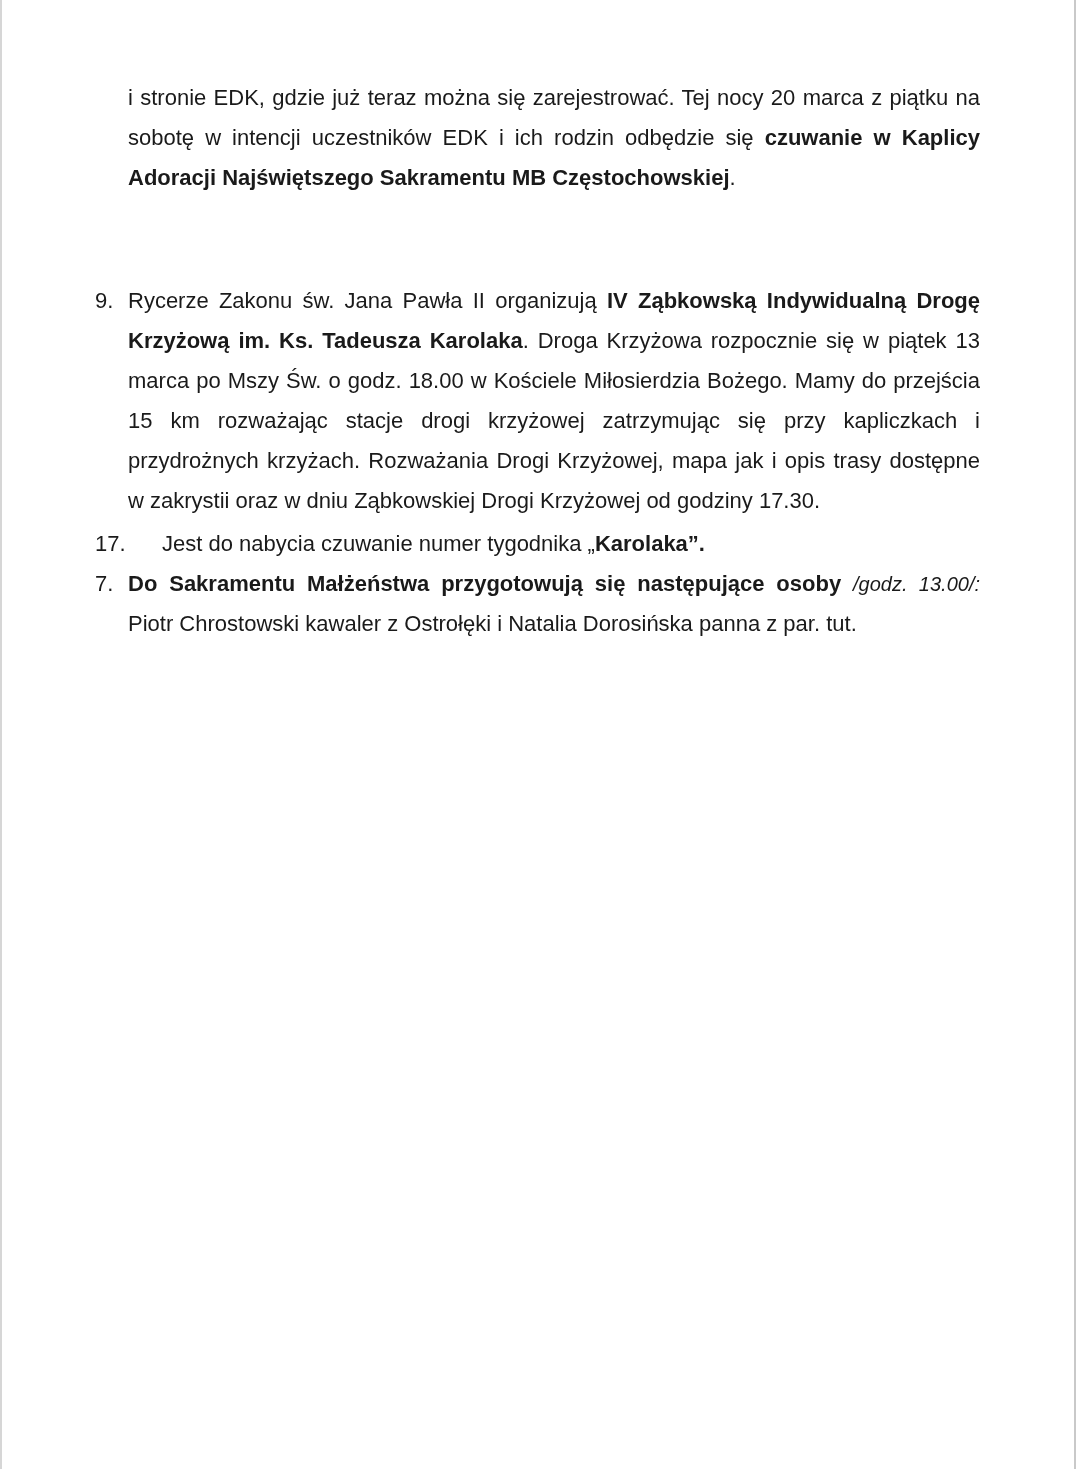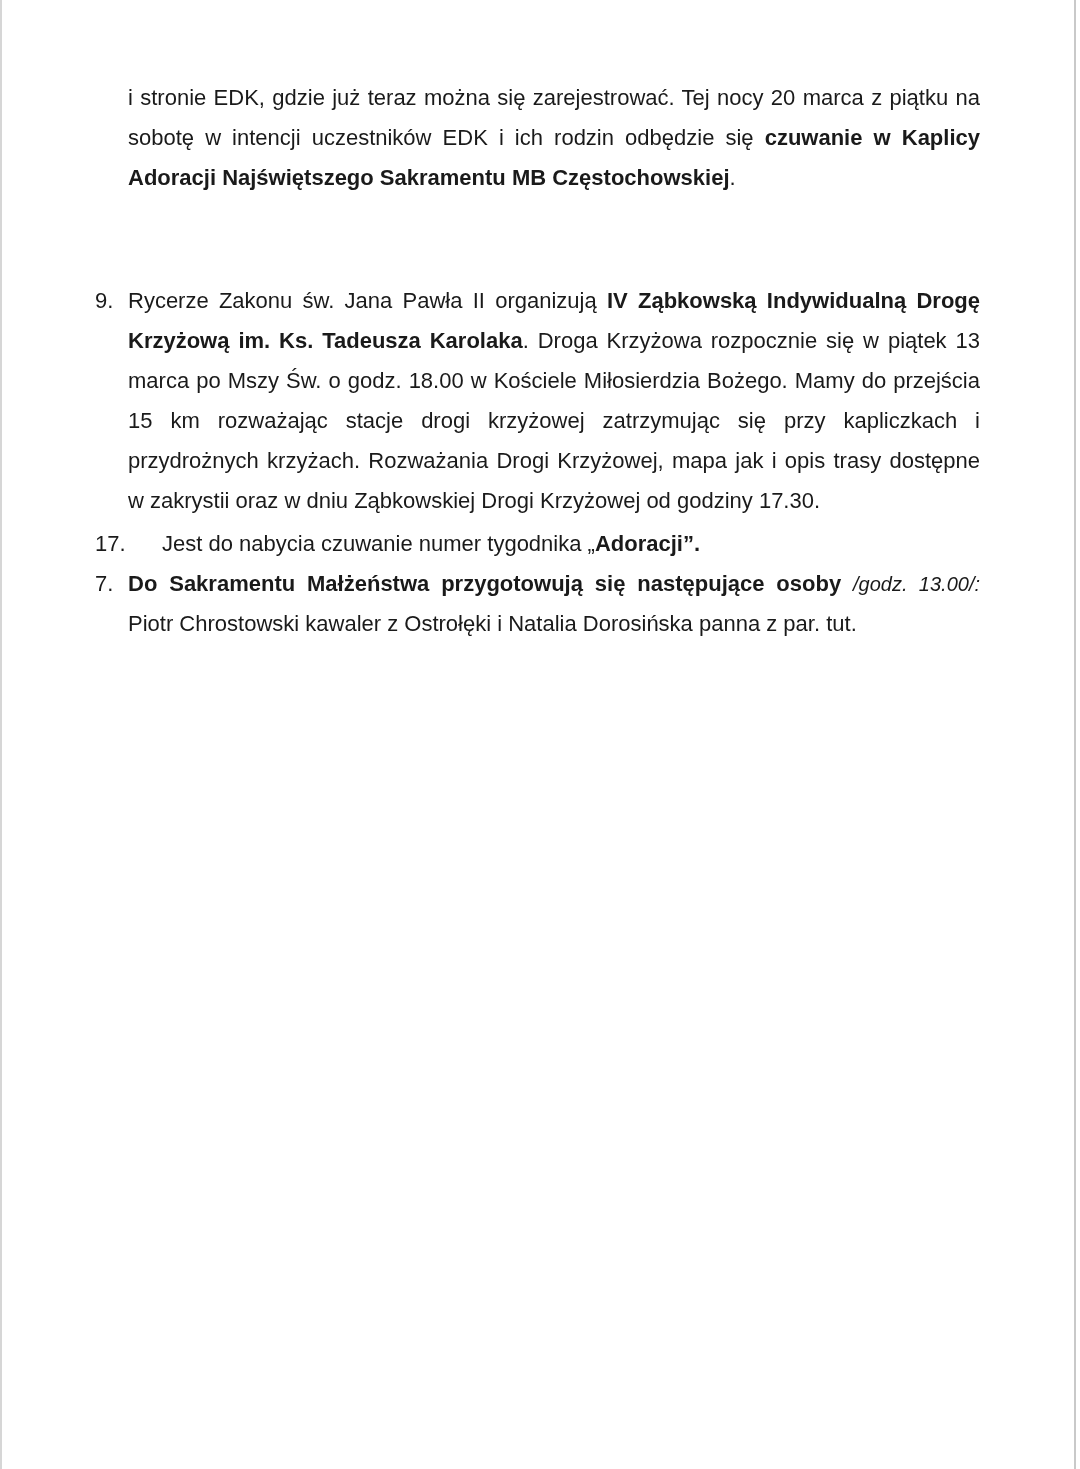--- a/index.html
+++ b/index.html
@@ -68,21 +68,21 @@
 
   <p class="para intro"><span>i stronie EDK, gdzie już teraz można się zarejestrować. Tej nocy 20 marca z piątku na sobotę w intencji uczestników EDK i ich rodzin odbędzie się </span><span class="b">czuwanie w Kaplicy Adoracji Najświętszego Sakramentu MB Częstochowskiej</span><span>.</span></p>
 
   <div class="list-item item-9">
     <span class="num">9.</span>
     <p class="para"><span>Rycerze Zakonu św. Jana Pawła II organizują </span><span class="b">IV Ząbkowską Indywidualną Drogę Krzyżową im. Ks. Tadeusza Karolaka</span><span>. Droga Krzyżowa rozpocznie się w piątek 13 marca po Mszy Św. o godz. 18.00 w Kościele Miłosierdzia Bożego. Mamy do przejścia 15 km rozważając stacje drogi krzyżowej zatrzymując się przy kapliczkach i  przydrożnych krzyżach. Rozważania Drogi Krzyżowej, mapa jak i opis trasy dostępne w zakrystii oraz w dniu Ząbkowskiej Drogi Krzyżowej od godziny 17.30.</span></p>
   </div>
 
   <div class="list-item item-10">
     <span class="num">17.</span>
-    <p class="para"><span>Jest do nabycia czuwanie numer tygodnika „</span><span class="b">Adoracji”.</span></p>
+    <p class="para"><span>Jest do nabycia czuwanie numer tygodnika „</span><span class="b">Karolaka”.</span></p>
   </div>
 
   <div class="list-item item-11">
     <span class="num">7.</span>
     <p class="para"><span class="b">Do Sakramentu Małżeństwa przygotowują się następujące osoby </span><span class="is">/godz. 13.00/:</span><span> Piotr Chrostowski kawaler z Ostrołęki i Natalia Dorosińska panna z par. tut.</span></p>
   </div>
 
 </div>
 
 </body></html>

